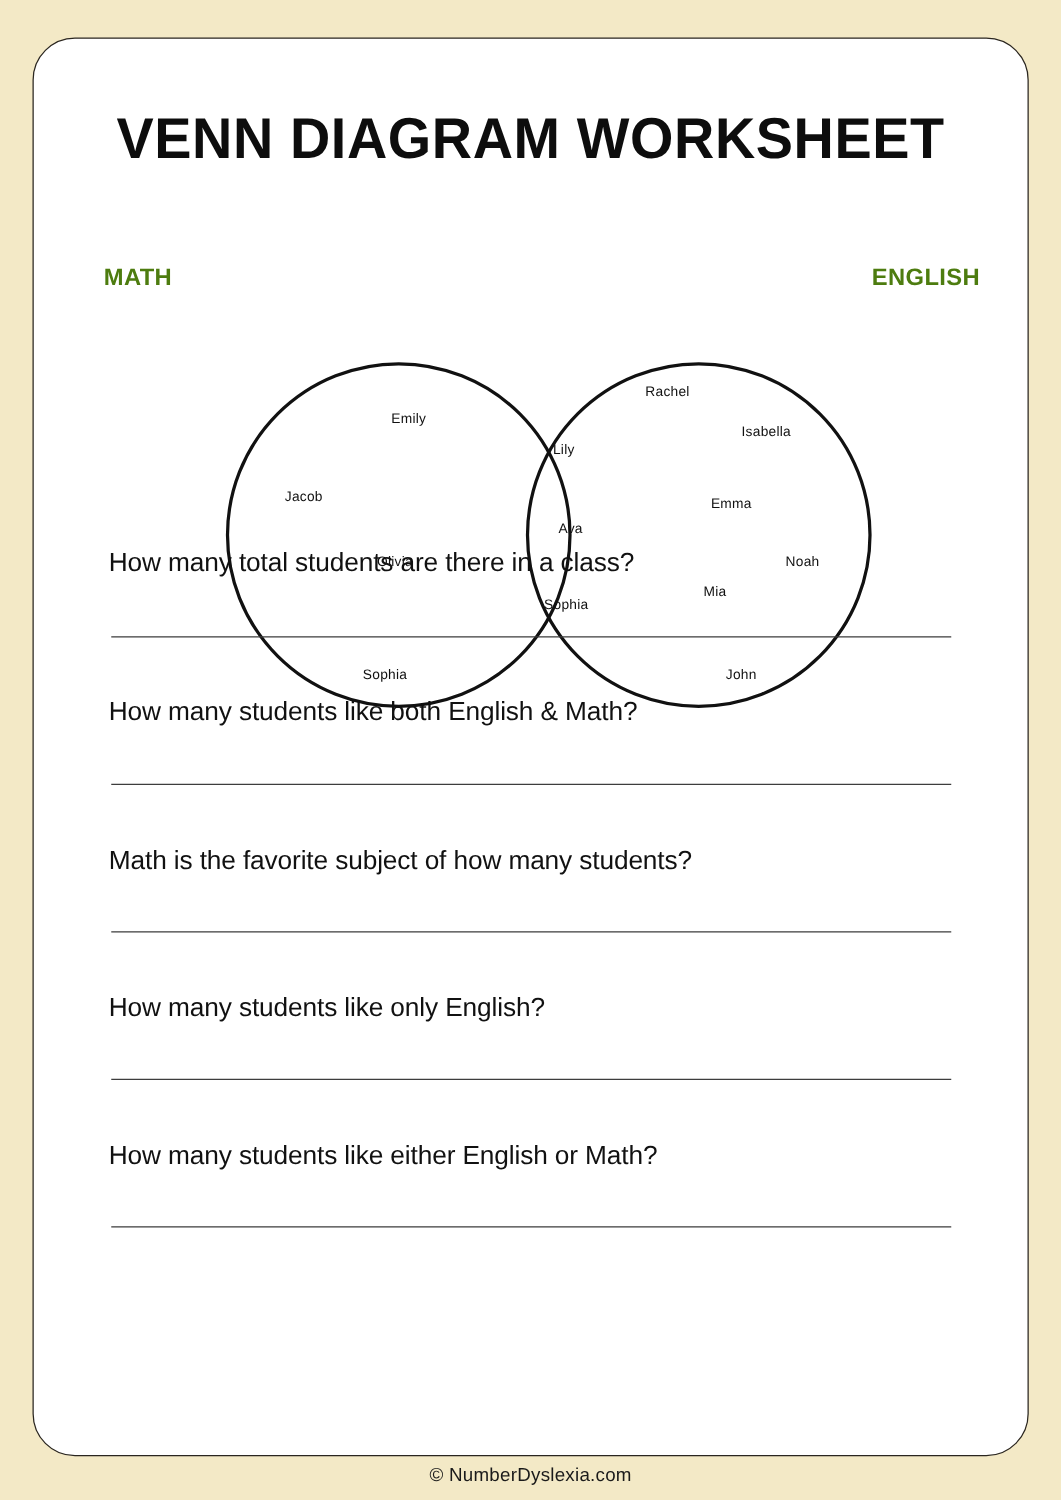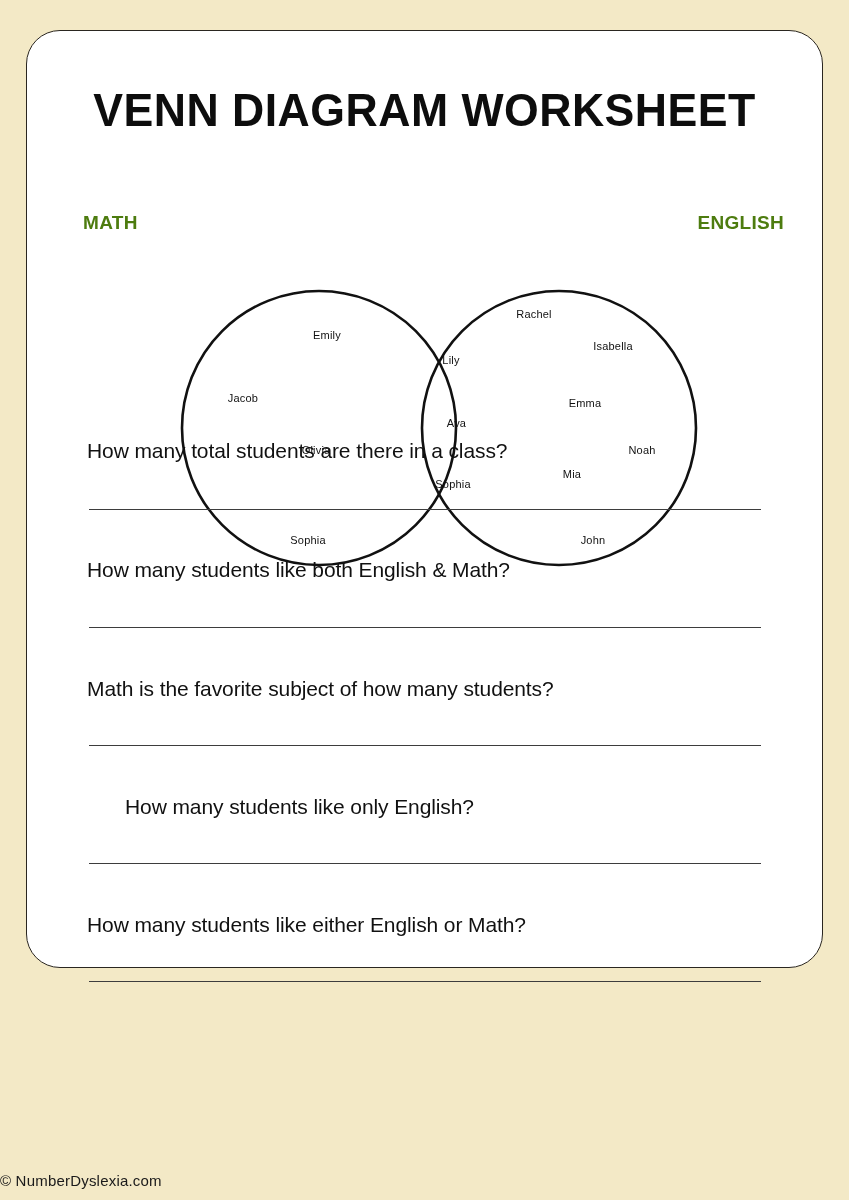--- a/index.html
+++ b/index.html
@@ -11,21 +11,21 @@
     height: 1200px;
     background: #f3e9c6;
     font-family: "Liberation Sans", sans-serif;
     overflow: hidden;
   }
   #sheet {
     position: absolute;
     left: 26px;
     top: 30px;
     width: 797px;
-    height: 938px;
+    height: 1135px;
     background: #ffffff;
     border: 1.5px solid #2a2620;
     border-radius: 34px;
     box-sizing: border-box;
   }
   #title {
     position: absolute;
     left: 0;
     top: 52px;
     width: 100%;
@@ -92,21 +92,21 @@
     width: 672px;
     height: 0;
     border-top: 1.7px solid #3d3d3d;
   }
 
   #footer {
     position: absolute;
     left: 0;
     top: 1172px;
     width: 849px;
-    text-align: left;
+    text-align: center;
     font-family: "Liberation Sans Narrow", "Liberation Sans", sans-serif;
     font-size: 15px;
     color: #1a1a1a;
     letter-spacing: 0.2px;
   }
 </style>
 </head>
 <body>
 
 <div id="sheet">
@@ -138,21 +138,21 @@
       </div>
   </div>
 
   <div id="questions">
       <div class="question" style="top: 408px;">How many total students are there in a class?</div>
       <div class="answer-line" style="top: 478px;"></div>
       <div class="question" style="top: 527px;">How many students like both English &amp; Math?</div>
       <div class="answer-line" style="top: 596px;"></div>
       <div class="question" style="top: 646px;">Math is the favorite subject of how many students?</div>
       <div class="answer-line" style="top: 714px;"></div>
-      <div class="question" style="top: 764px; margin-left: 38px;">How many students like only English?</div>
+      <div class="question" style="top: 764px;">How many students like only English?</div>
       <div class="answer-line" style="top: 832px;"></div>
       <div class="question" style="top: 882px;">How many students like either English or Math?</div>
       <div class="answer-line" style="top: 950px;"></div>
     </div>
 
 </div>
 
 <div id="footer">© NumberDyslexia.com</div>
 
 </body></html>

